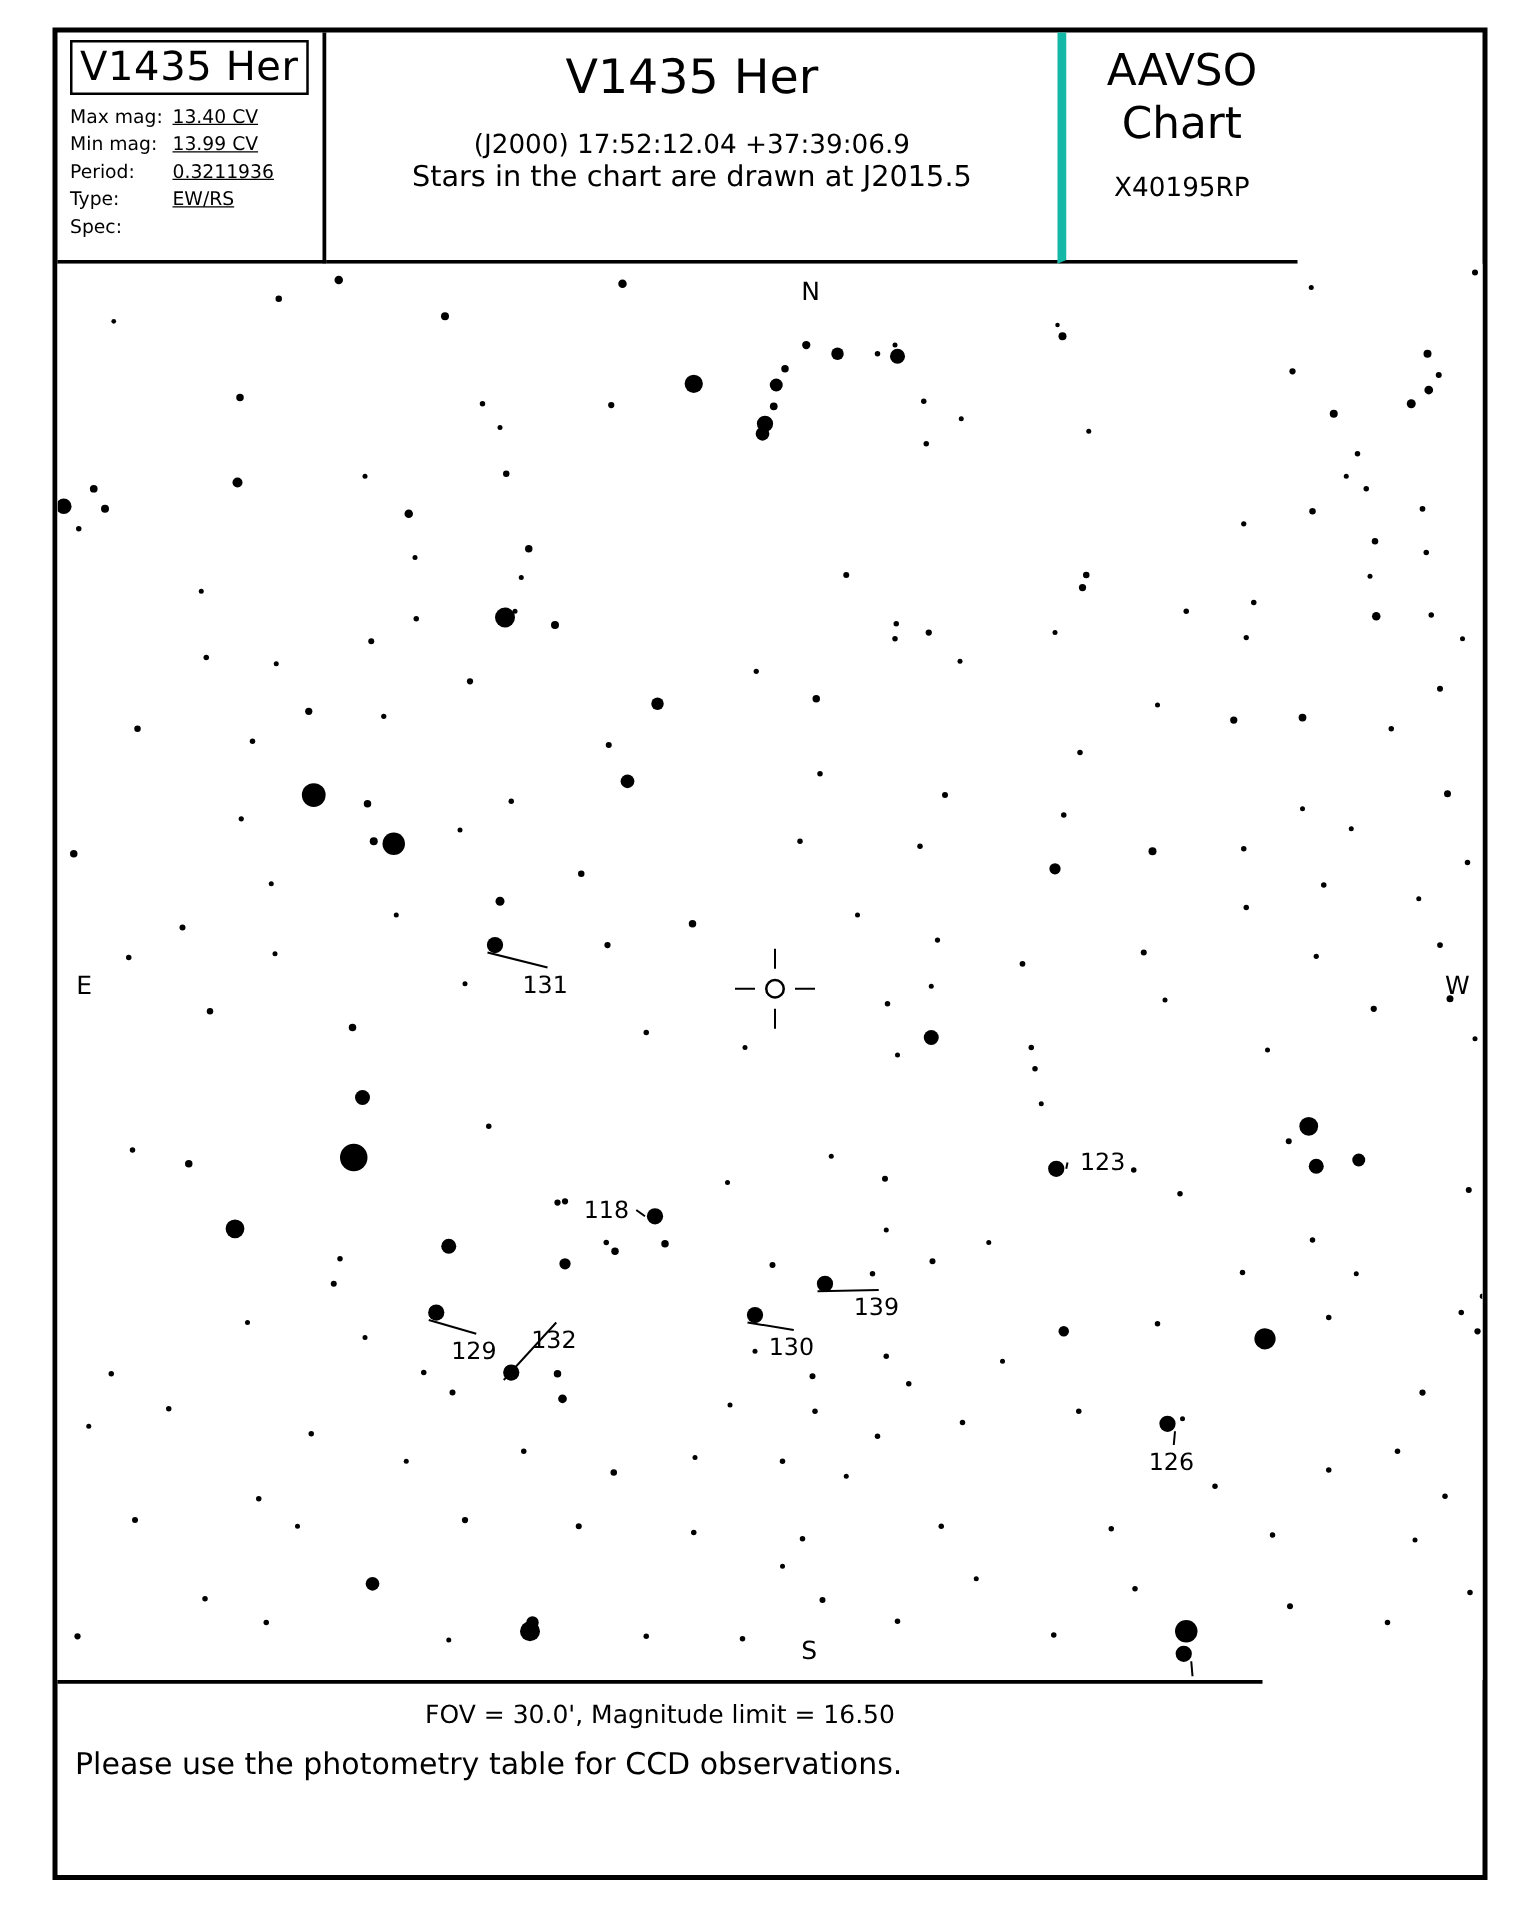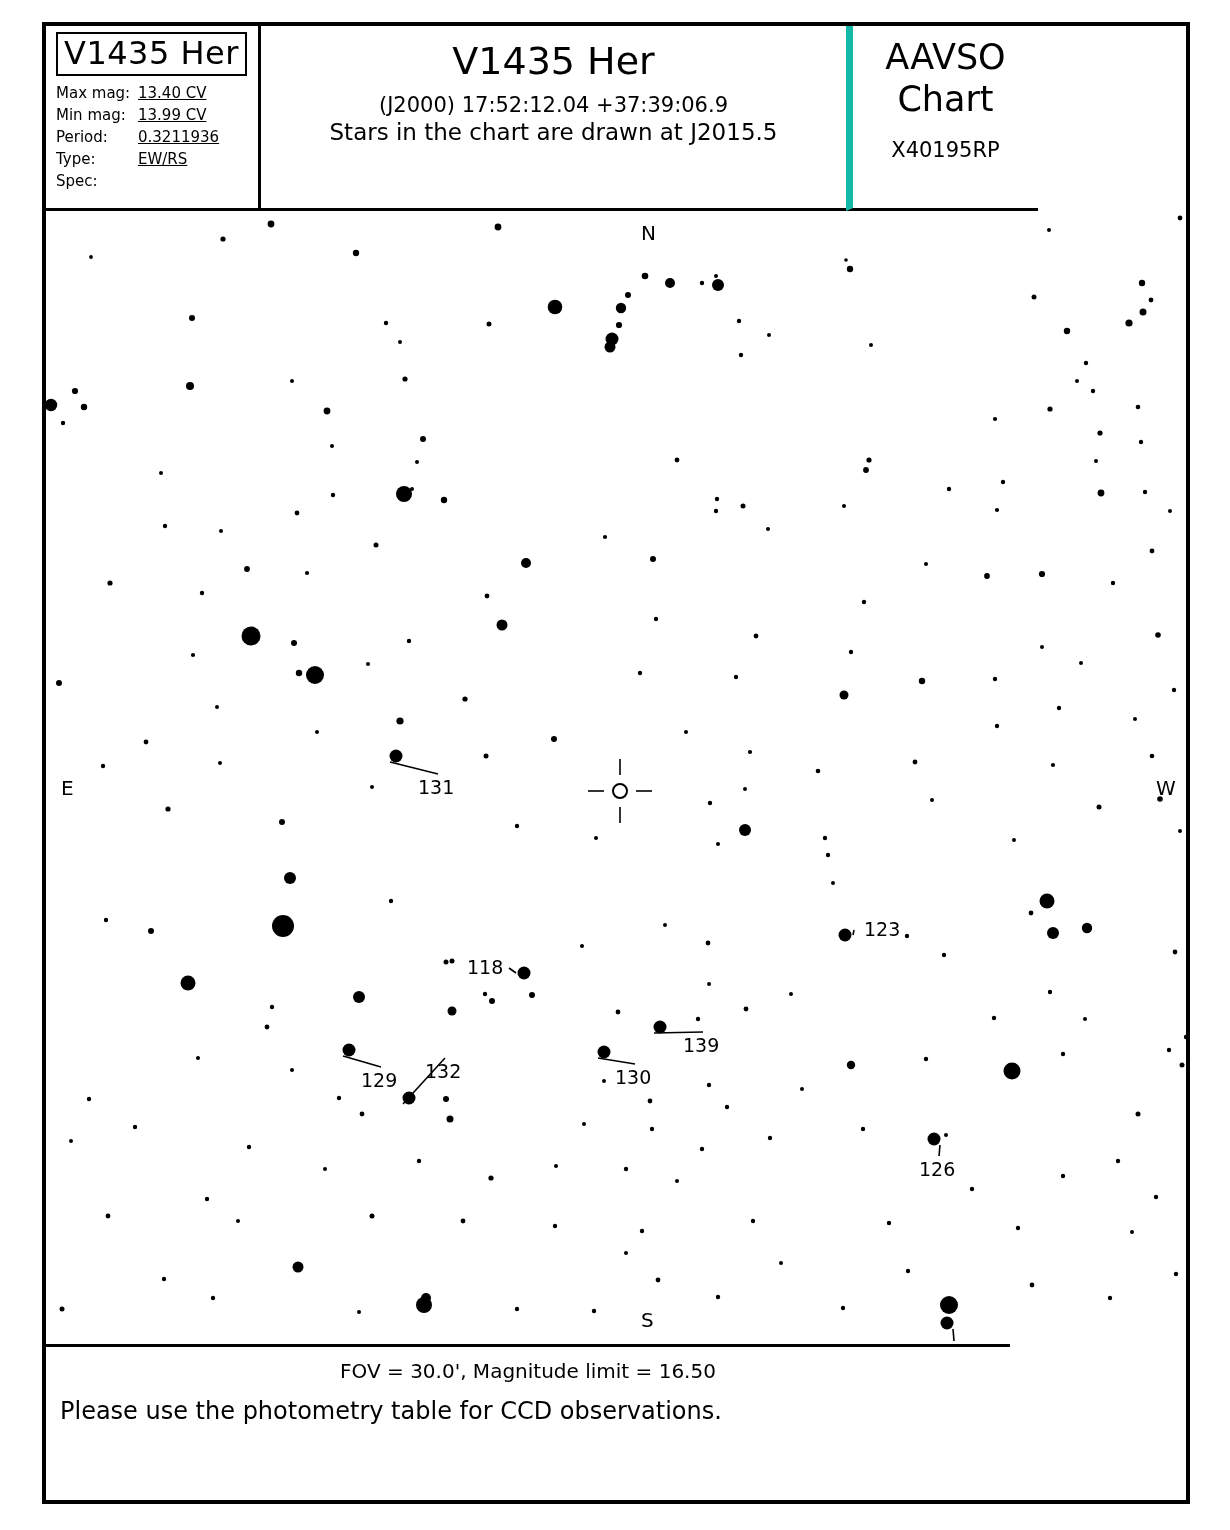--- a/index.html
+++ b/index.html
@@ -77,21 +77,21 @@
     text-align: center;
     padding-top: 12px;
   }
   .hdr-title {
     font-size: 38px;
     line-height: 46px;
   }
   .hdr-coords {
     font-size: 21px;
     line-height: 30px;
-    margin-top: 6px;
+    margin-top: 16px;
   }
   .hdr-epoch {
     font-size: 23px;
     line-height: 24px;
   }
   .hdr-right {
     width: 192px;
     box-sizing: border-box;
     border-left: 7px solid #14b8a6;
     border-bottom: 3px solid #000;

